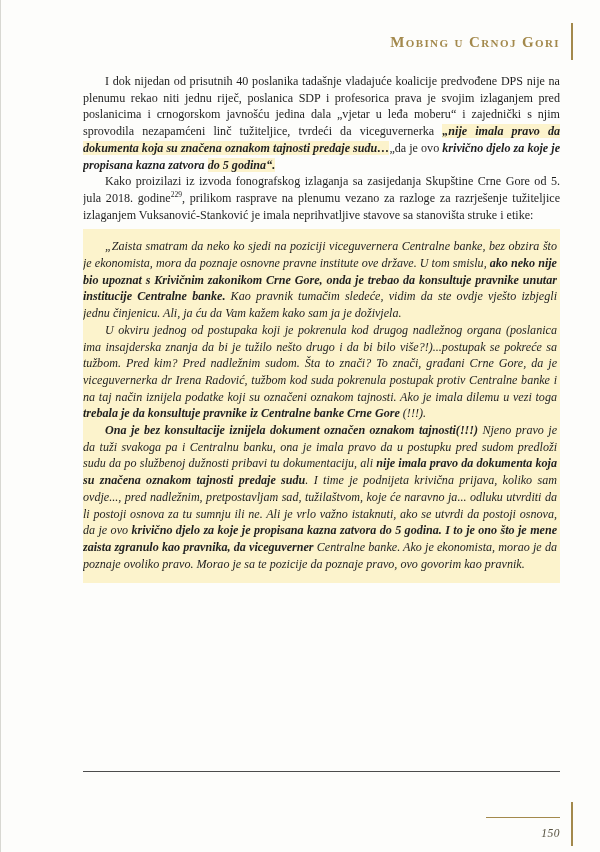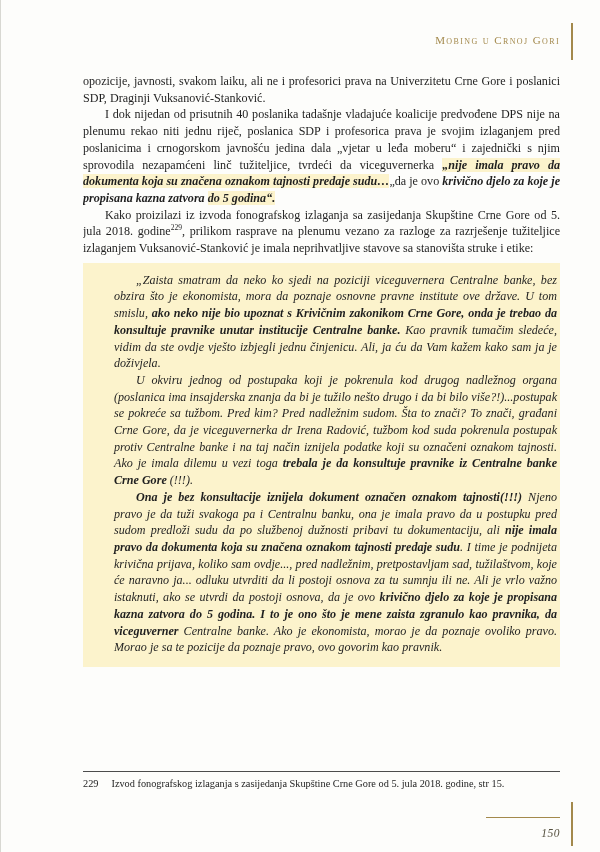--- a/index.html
+++ b/index.html
@@ -17,22 +17,22 @@
     overflow: hidden;
     border-left: 1px solid #d8d8d2;
   }
 
   .running-head {
     position: absolute;
     top: 34px;
     right: 40px;
     font-variant: small-caps;
     letter-spacing: 1.4px;
-    font-size: 11px;
-    font-weight: 400;
+    font-size: 15px;
+    font-weight: 700;
     color: var(--accent);
   }
   .corner-rule-top {
     position: absolute;
     top: 23px;
     right: 27px;
     width: 2px;
     height: 37px;
     background: var(--accent);
   }
@@ -50,21 +50,21 @@
   }
   .para { text-align: justify; }
   .para.indent { text-indent: 22px; }
 
   .quote-block {
     margin: 6px 0 8px -22px;
     padding: 9px 3px 11px 22px;
     background: var(--highlight);
     font-style: italic;
   }
-  .qpara { text-indent: 22px; text-align: justify; margin-left: 31px; }
+  .qpara { text-indent: 22px; text-align: justify; }
 
   .sg-n { }
   .sg-b  { font-weight: bold; font-style: italic; }
   .sg-bh { font-weight: bold; font-style: italic; background: var(--highlight); }
   .sg-sup { vertical-align: super; font-size: 0.62em; line-height: 0; }
 
   .footnote-area {
     position: absolute;
     left: 82px;
     right: 40px;
@@ -110,36 +110,32 @@
 </style>
 </head>
 <body>
 
 <div class="page">
 
   <span class="running-head">Mobing u Crnoj Gori</span>
   <div class="corner-rule-top"></div>
 
   <div class="content">
-    <p class="para"><span class="sg-n">opozicije, javnosti, svakom laiku, ali ne i profesorici prava na Univerzitetu Crne Gore i poslanici SDP, Draginji Vuksanović-Stanković.</span></p>
     <p class="para indent"><span class="sg-n">I dok nijedan od prisutnih 40 poslanika tadašnje vladajuće koalicije predvođene DPS nije na plenumu rekao niti jednu riječ, poslanica SDP i profesorica prava je svojim izlaganjem pred poslanicima i crnogorskom javnošću jedina dala „vjetar u leđa moberu“ i zajednički s njim sprovodila nezapamćeni linč tužiteljice, tvrdeći da viceguvernerka </span><span class="sg-bh">„nije imala pravo da dokumenta koja su značena oznakom tajnosti predaje sudu…</span><span class="sg-n">„da je ovo </span><span class="sg-b">krivično djelo za koje je propisana kazna zatvora </span><span class="sg-bh">do 5 godina“.</span></p>
     <p class="para indent"><span class="sg-n">Kako proizilazi iz izvoda fonografskog izlaganja sa zasijedanja Skupštine Crne Gore od 5. jula 2018. godine</span><span class="sg-sup">229</span><span class="sg-n">, prilikom rasprave na plenumu vezano za razloge za razrješenje tužiteljice izlaganjem Vuksanović-Stanković je imala neprihvatljive stavove sa stanovišta struke i etike:</span></p>
 
     <div class="quote-block">
       <p class="qpara"><span class="sg-n">„Zaista smatram da neko ko sjedi na poziciji viceguvernera Centralne banke, bez obzira što je ekonomista, mora da poznaje osnovne pravne institute ove države. U tom smislu, </span><span class="sg-b">ako neko nije bio upoznat s Krivičnim zakonikom Crne Gore, onda je trebao da konsultuje pravnike unutar institucije Centralne banke.</span><span class="sg-n"> Kao pravnik tumačim sledeće, vidim da ste ovdje vješto izbjegli jednu činjenicu. Ali, ja ću da Vam kažem kako sam ja je doživjela.</span></p>
       <p class="qpara"><span class="sg-n">U okviru jednog od postupaka koji je pokrenula kod drugog nadležnog organa (poslanica ima insajderska znanja da bi je tužilo nešto drugo i da bi bilo više?!)...postupak se pokreće sa tužbom. Pred kim? Pred nadležnim sudom. Šta to znači? To znači, građani Crne Gore, da je viceguvernerka dr Irena Radović, tužbom kod suda pokrenula postupak protiv Centralne banke i na taj način iznijela podatke koji su označeni oznakom tajnosti. Ako je imala dilemu u vezi toga </span><span class="sg-b">trebala je da konsultuje pravnike iz Centralne banke Crne Gore</span><span class="sg-n"> (!!!).</span></p>
       <p class="qpara"><span class="sg-b">Ona je bez konsultacije iznijela dokument označen oznakom tajnosti(!!!)</span><span class="sg-n"> Njeno pravo je da tuži svakoga pa i Centralnu banku, ona je imala pravo da u postupku pred sudom predloži sudu da po službenoj dužnosti pribavi tu dokumentaciju, ali </span><span class="sg-b">nije imala pravo da dokumenta koja su značena oznakom tajnosti predaje sudu</span><span class="sg-n">. I time je podnijeta krivična prijava, koliko sam ovdje..., pred nadležnim, pretpostavljam sad, tužilaštvom, koje će naravno ja... odluku utvrditi da li postoji osnova za tu sumnju ili ne. Ali je vrlo važno istaknuti, ako se utvrdi da postoji osnova, da je ovo </span><span class="sg-b">krivično djelo za koje je propisana kazna zatvora do 5 godina. I to je ono što je mene zaista zgranulo kao pravnika, da viceguverner</span><span class="sg-n"> Centralne banke. Ako je ekonomista, morao je da poznaje ovoliko pravo. Morao je sa te pozicije da poznaje pravo, ovo govorim kao pravnik.</span></p>
     </div>
 
   </div>
 
   <div class="footnote-area">
     <div class="footnote-rule"></div>
-    <p class="footnote">
-      <span class="fn-marker">229</span><span>Izvod fonografskog izlaganja s zasijedanja Skupštine Crne Gore od 5. jula 2018. godine, str 15.</span>
-    </p>
   </div>
 
   <div class="pageno-rule"></div>
   <span class="pageno">150</span>
   <div class="corner-rule-bottom"></div>
 
 </div>
 
 </body></html>

